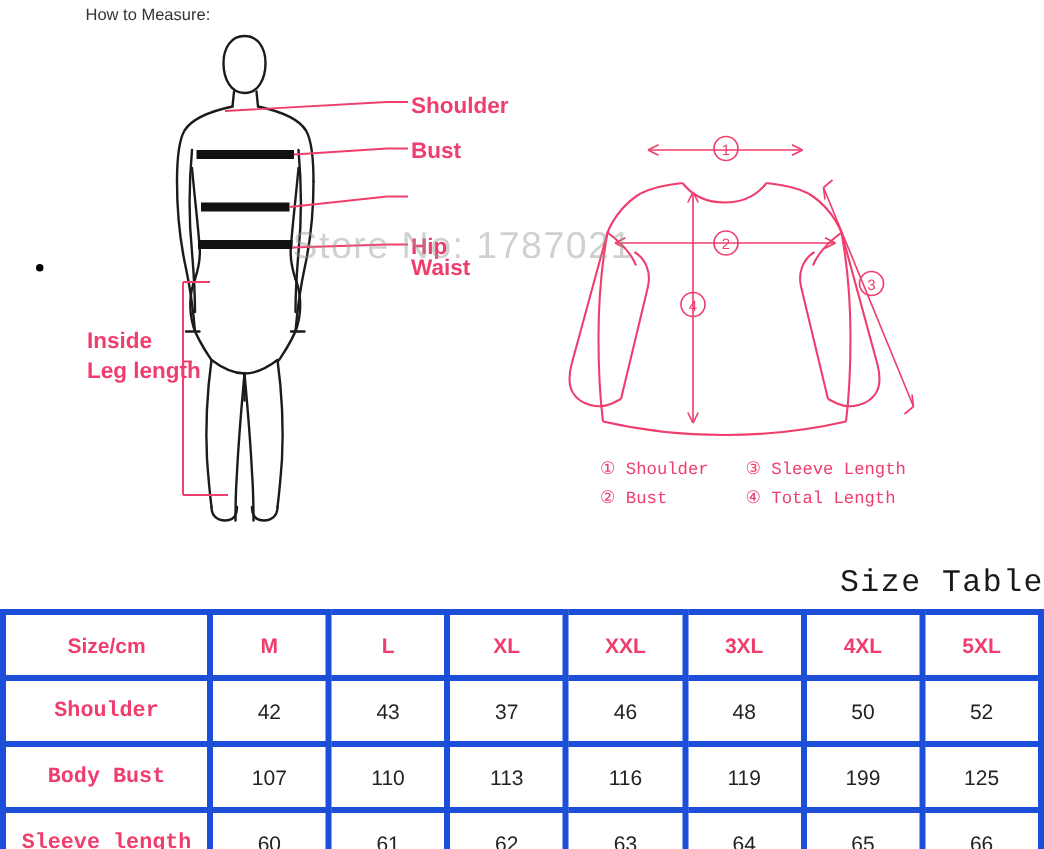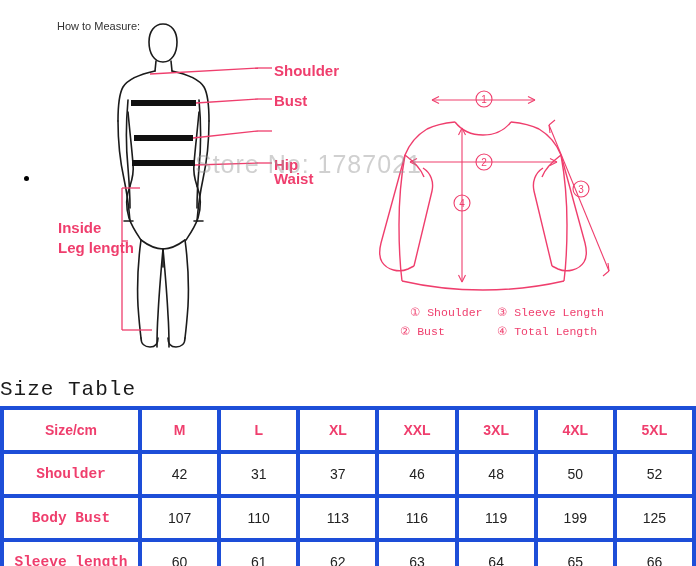--- a/index.html
+++ b/index.html
@@ -22,21 +22,21 @@
   #illustration {
     position: absolute;
     left: 0;
     top: 0;
     width: 696px;
     height: 368px;
   }
   #how-to-measure {
     position: absolute;
     left: 57px;
-    top: 20px;
+    top: 4px;
     font-size: 11px;
     color: #333333;
     font-family: "Liberation Sans", sans-serif;
   }
   .measure-label {
     position: absolute;
     color: #ef3e6d;
     font-size: 15px;
     font-weight: bold;
     font-family: "Liberation Sans", sans-serif;
@@ -54,21 +54,21 @@
     width: 110px;
   }
 
   .legend-item {
     position: absolute;
     color: #ef3e6d;
     font-size: 11.5px;
     font-family: "Liberation Mono", monospace;
     white-space: nowrap;
   }
-  #legend-1 { left: 410px; top: 305px; }
+  #legend-1 { left: 400px; top: 305px; }
   #legend-2 { left: 400px; top: 324px; }
   #legend-3 { left: 497px; top: 305px; }
   #legend-4 { left: 497px; top: 324px; }
 
   
   #watermark {
     position: absolute;
     left: 195px;
     top: 150px;
     font-size: 25px;
@@ -87,21 +87,21 @@
     background: #000000;
     border-radius: 50%;
   }
 
   
   #table-title {
     position: absolute;
     left: 0;
     top: 378px;
     width: 696px;
-    text-align: left;
+    text-align: right;
     font-family: "Liberation Mono", monospace;
     font-size: 21px;
     color: #1a1a1a;
     letter-spacing: 1px;
   }
   #size-table {
     position: absolute;
     left: 0;
     top: 406px;
     width: 696px;
@@ -309,21 +309,21 @@
         <th>XXL</th>
         <th>3XL</th>
         <th>4XL</th>
         <th>5XL</th>
       </tr>
     </thead>
     <tbody>
       <tr>
         <td class="rowhead">Shoulder</td>
         <td>42</td>
-        <td>31</td>
+        <td>43</td>
         <td>37</td>
         <td>46</td>
         <td>48</td>
         <td>50</td>
         <td>52</td>
       </tr>
       <tr>
         <td class="rowhead">Body Bust</td>
         <td>107</td>
         <td>110</td>

